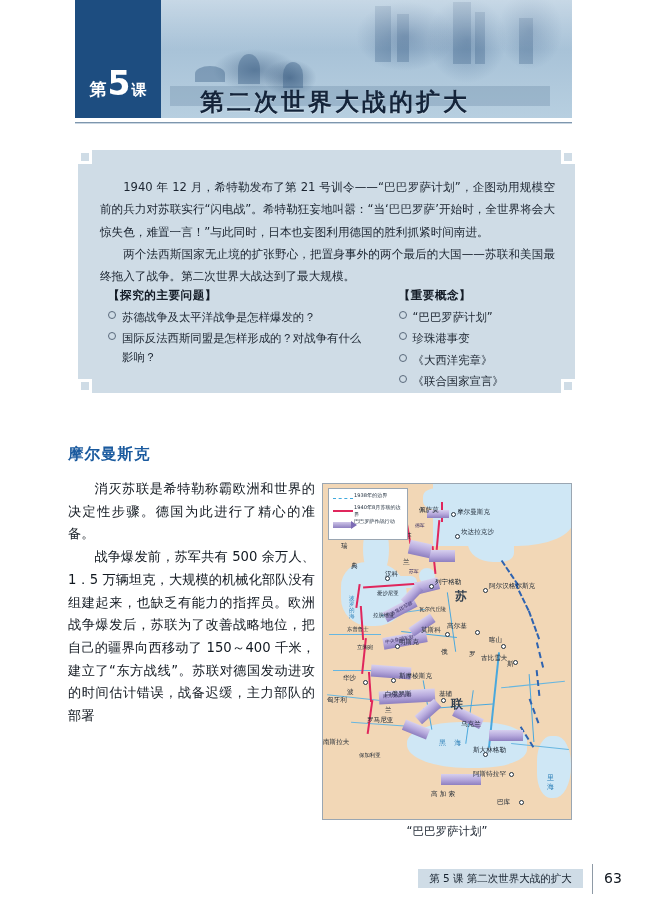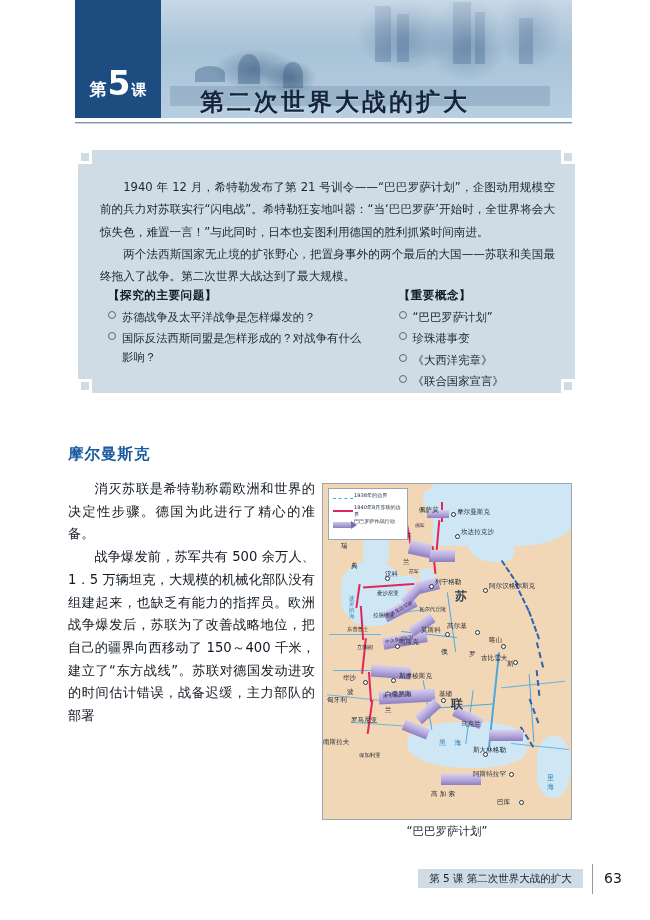--- a/index.html
+++ b/index.html
@@ -291,21 +291,21 @@
     <div class="mlabel" style="left:62px;top:206px;">白俄罗斯</div>
     <div class="mlabel" style="left:118px;top:164px;">俄</div>
     <div class="mlabel" style="left:146px;top:166px;">罗</div>
     <div class="mlabel" style="left:184px;top:176px;">斯</div>
     <div class="mlabel sm" style="left:24px;top:142px;">东普鲁士</div>
     <div class="mlabel" style="left:20px;top:190px;">华沙</div>
     <div class="mlabel" style="left:24px;top:204px;">波</div>
     <div class="mlabel" style="left:62px;top:222px;">兰</div>
     <div class="mlabel" style="left:116px;top:206px;">基辅</div>
     <div class="mlabel" style="left:138px;top:236px;">乌克兰</div>
-    <div class="mlabel" style="left:28px;top:232px;">罗马尼亚</div>
+    <div class="mlabel" style="left:44px;top:232px;">罗马尼亚</div>
     <div class="mlabel" style="left:4px;top:212px;">匈牙利</div>
     <div class="mlabel" style="left:0px;top:254px;text-align:right;">南斯拉夫</div>
     <div class="mlabel sm" style="left:36px;top:268px;">保加利亚</div>
     <div class="mlabel" style="left:150px;top:262px;">斯大林格勒</div>
     <div class="mlabel" style="left:150px;top:286px;">阿斯特拉罕</div>
     <div class="mlabel" style="left:108px;top:306px;">高 加 索</div>
     <div class="mlabel" style="left:174px;top:314px;">巴库</div>
     <div class="mlabel sm" style="left:54px;top:106px;">爱沙尼亚</div>
     <div class="mlabel sm" style="left:50px;top:128px;">拉脱维亚</div>
     <div class="mlabel sm" style="left:34px;top:160px;">立陶宛</div>

